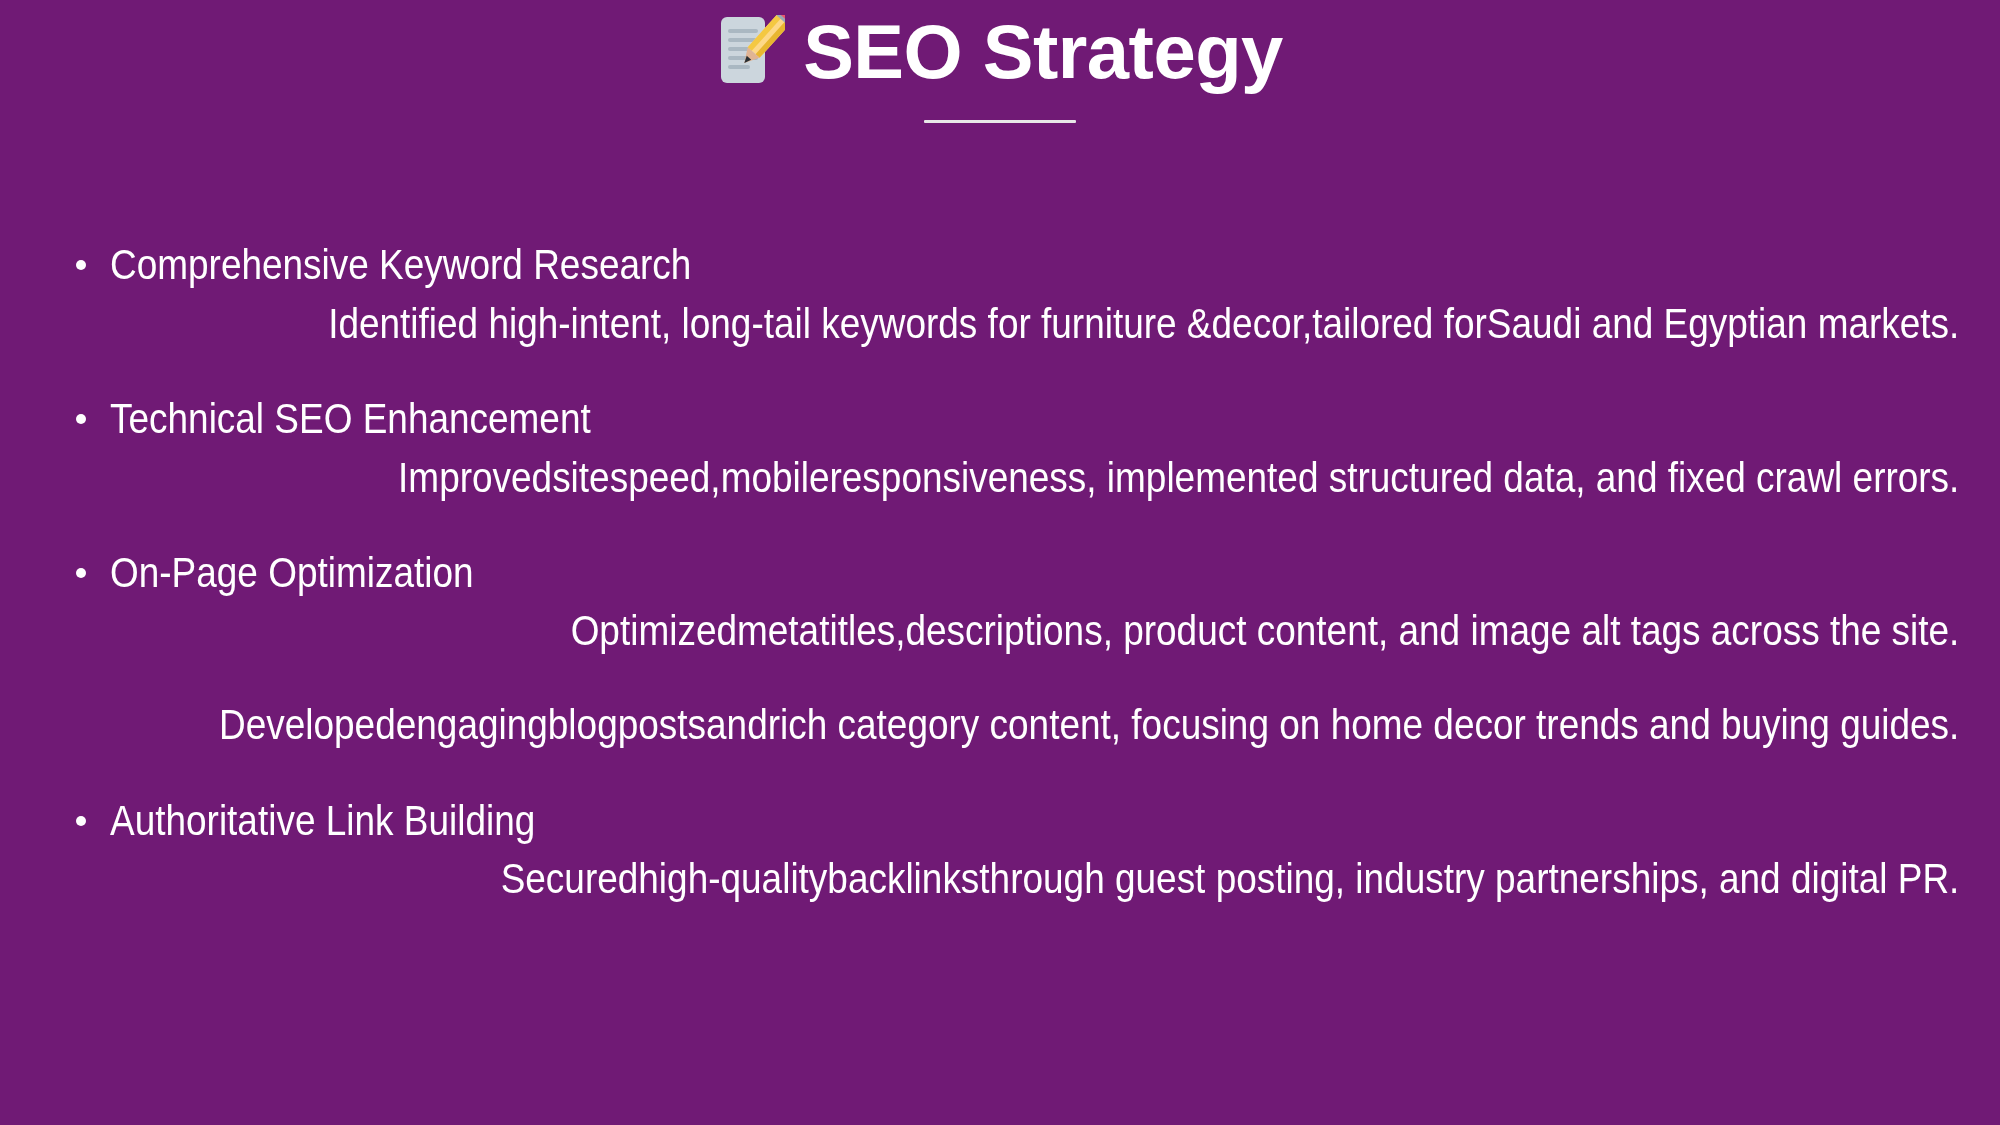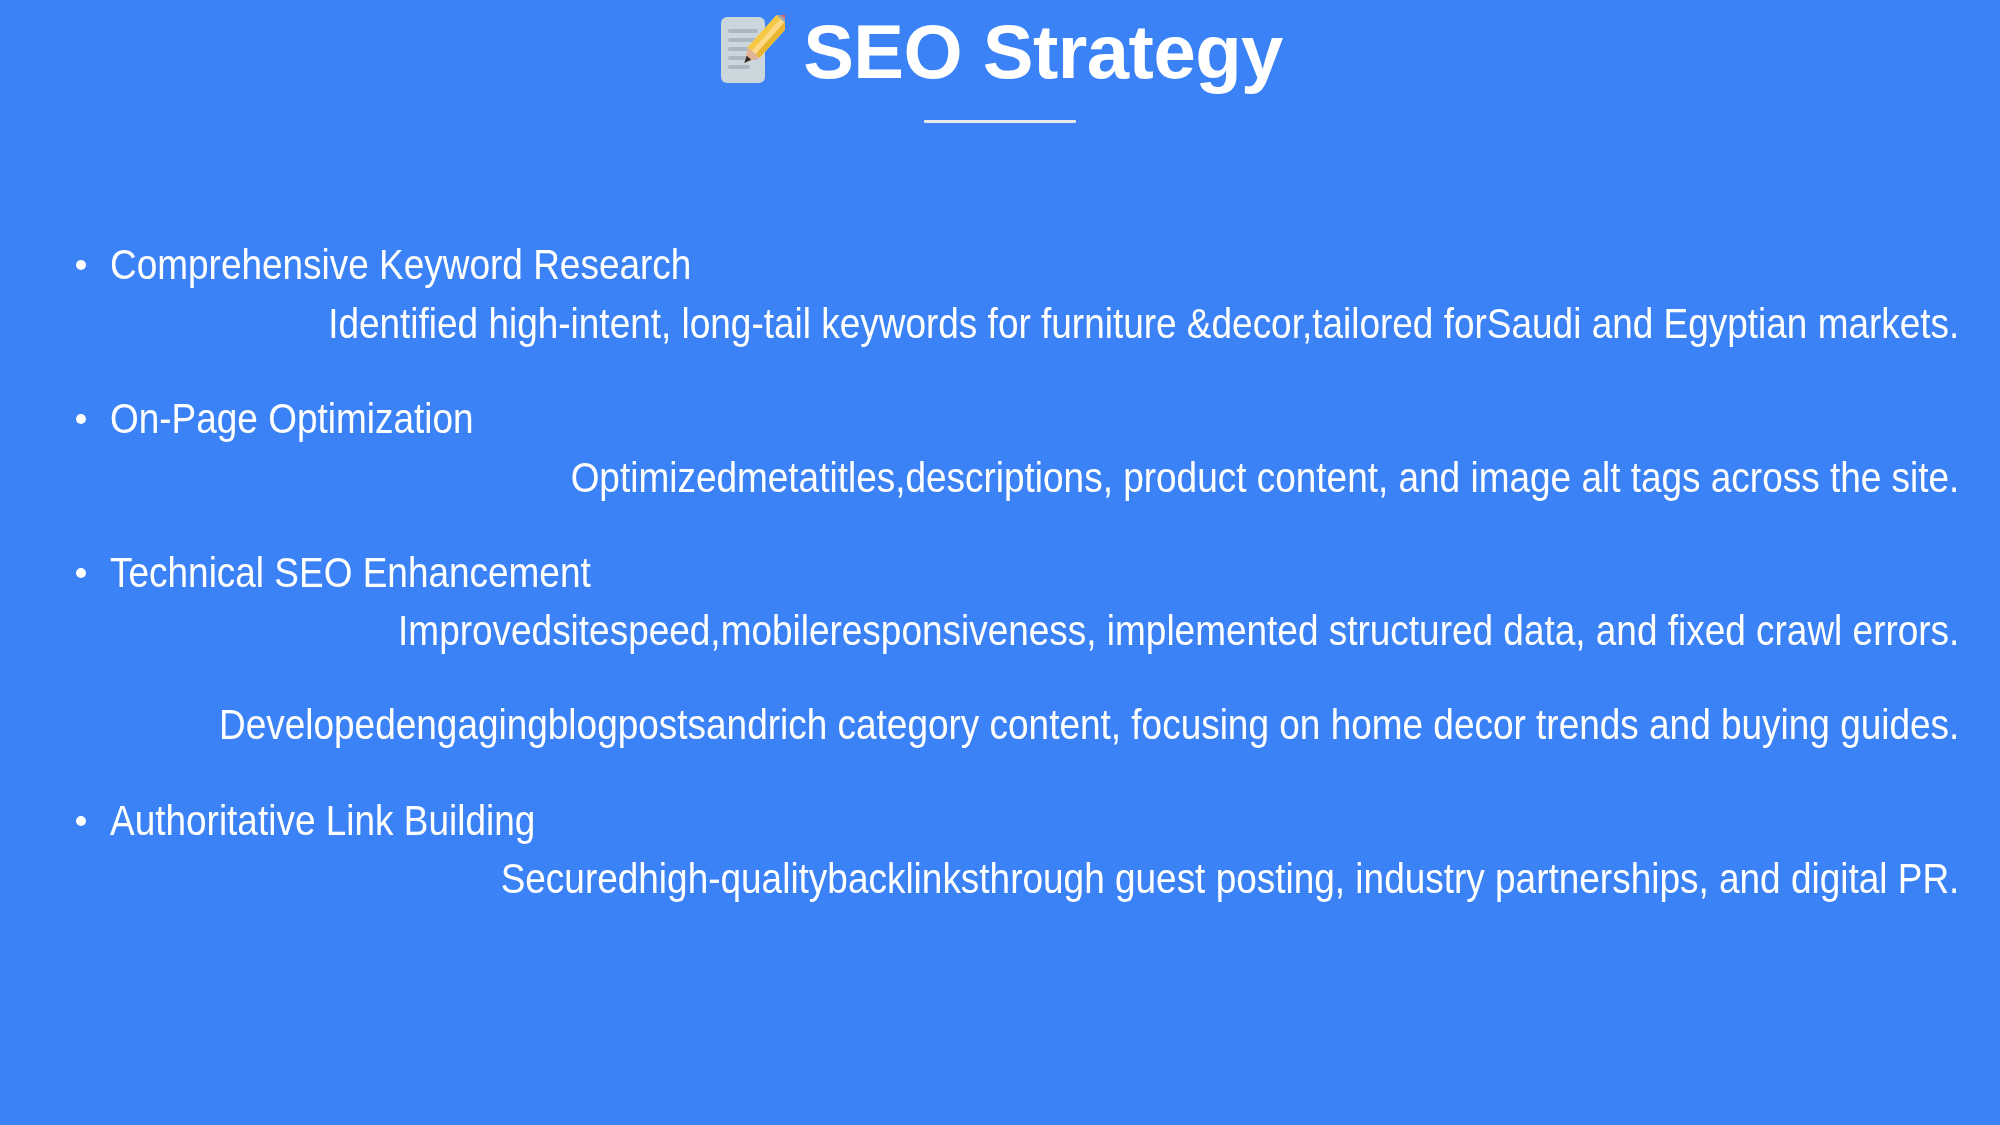--- a/index.html
+++ b/index.html
@@ -14,21 +14,21 @@
   body {
     font-family: "Liberation Sans", sans-serif;
     color: #ffffff;
     -webkit-font-smoothing: antialiased;
   }
 
   .slide {
     position: relative;
     width: 2000px;
     height: 1125px;
-    background: #3b82f6;
+    background: #701a75;
   }
 
   
   .title-block {
     width: 100%;
     padding-top: 4px;
     text-align: center;
   }
 
   .title-row {
@@ -159,31 +159,31 @@
       <div class="bullet-row">
         <span class="bullet-dot"></span>
         <span class="bullet-heading">Comprehensive Keyword Research</span>
       </div>
       <div class="section-body">Identified high-intent, long-tail keywords for furniture &amp;decor,tailored forSaudi and Egyptian markets.</div>
     </div>
 
     <div class="section">
       <div class="bullet-row">
         <span class="bullet-dot"></span>
-        <span class="bullet-heading">On-Page Optimization</span>
+        <span class="bullet-heading">Technical SEO Enhancement</span>
       </div>
-      <div class="section-body">Optimizedmetatitles,descriptions, product content, and image alt tags across the site.</div>
+      <div class="section-body">Improvedsitespeed,mobileresponsiveness, implemented structured data, and fixed crawl errors.</div>
     </div>
 
     <div class="section">
       <div class="bullet-row">
         <span class="bullet-dot"></span>
-        <span class="bullet-heading">Technical SEO Enhancement</span>
+        <span class="bullet-heading">On-Page Optimization</span>
       </div>
-      <div class="section-body">Improvedsitespeed,mobileresponsiveness, implemented structured data, and fixed crawl errors.</div>
+      <div class="section-body">Optimizedmetatitles,descriptions, product content, and image alt tags across the site.</div>
     </div>
 
     <div class="section">
       <div class="section-body">Developedengagingblogpostsandrich category content, focusing on home decor trends and buying guides.</div>
     </div>
 
     <div class="section">
       <div class="bullet-row">
         <span class="bullet-dot"></span>
         <span class="bullet-heading">Authoritative Link Building</span>

